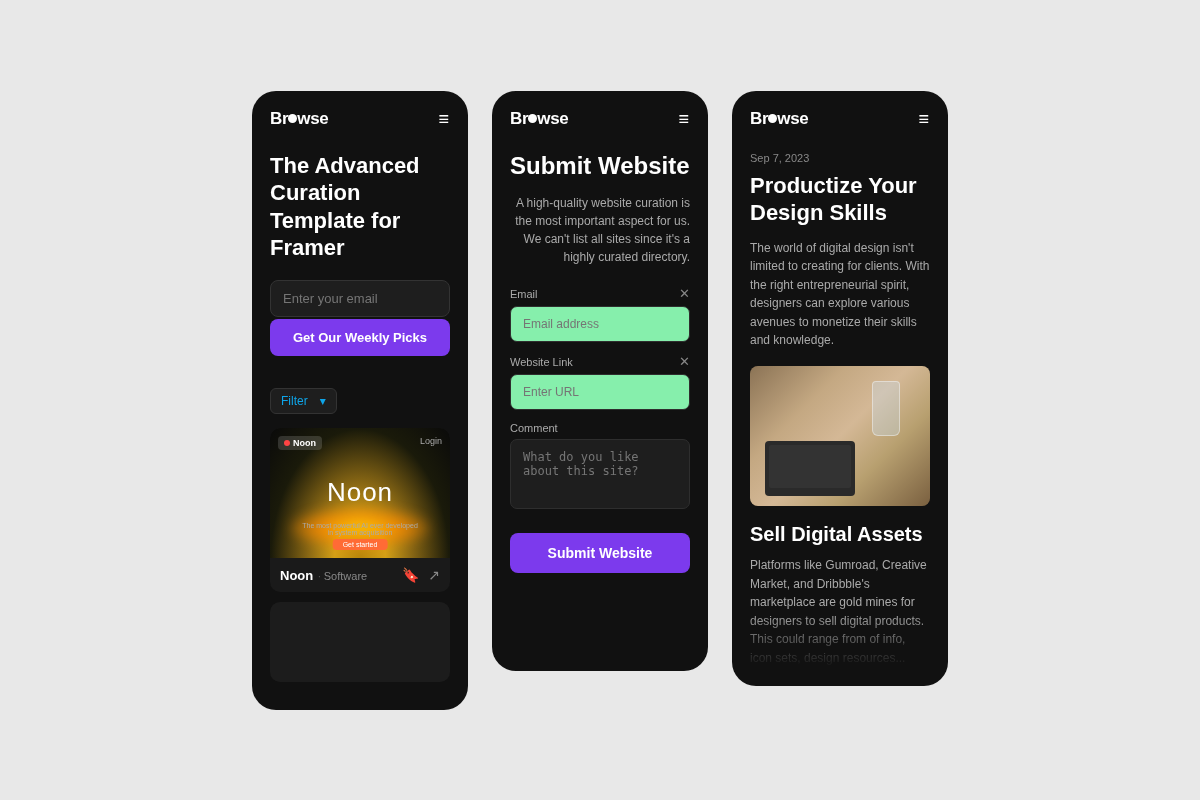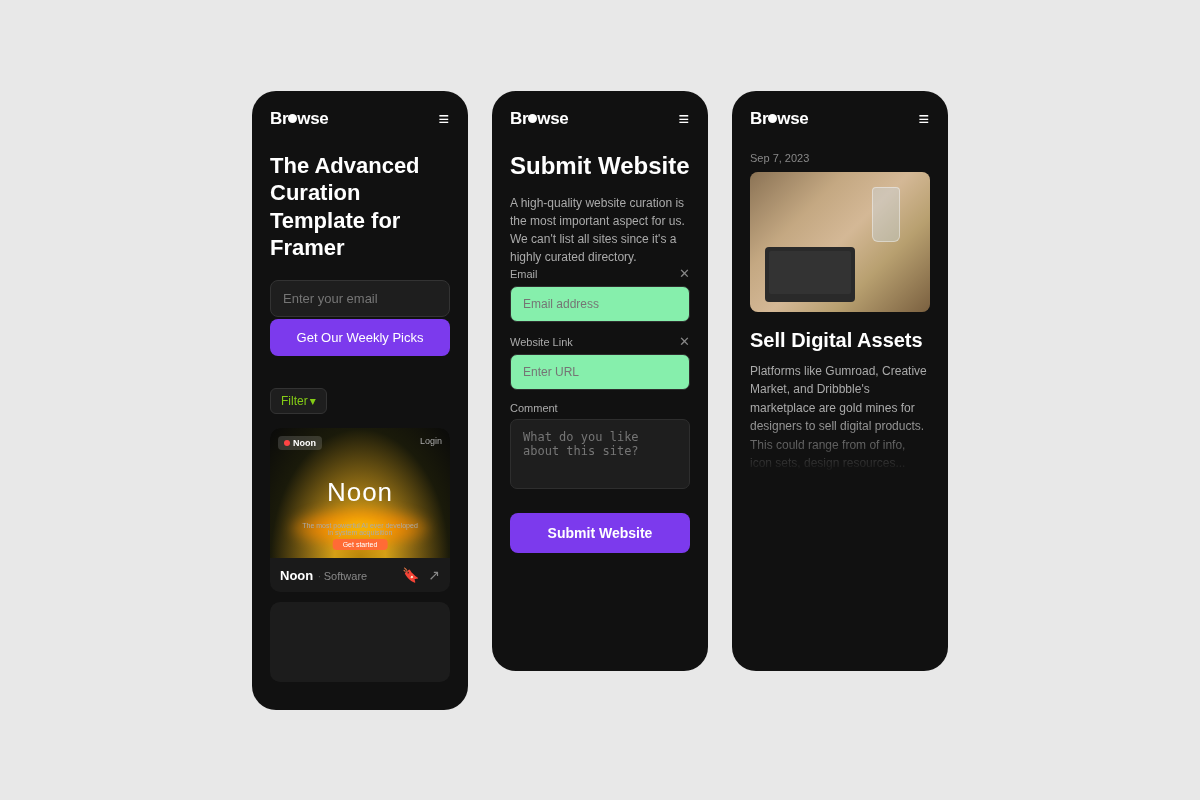--- a/index.html
+++ b/index.html
@@ -91,36 +91,36 @@
     }
 
     .cta-button {
       width: 100%;
       background: #7c3aed;
       color: #ffffff;
       border: none;
       border-radius: 8px;
       padding: 11px;
       font-size: 13px;
-      font-weight: 400;
+      font-weight: 700;
       cursor: pointer;
       margin-bottom: 32px;
     }
 
     .filter-btn {
       background: #1e1e1e;
       border: 1px solid #333;
       border-radius: 6px;
-      color: #84cc16;
+      color: #0ea5e9;
       font-size: 12px;
       padding: 5px 10px;
       cursor: pointer;
       display: flex;
       align-items: center;
-      gap: 2px;
+      gap: 12px;
       margin-bottom: 14px;
     }
 
     .card {
       background: #1a1a1a;
       border-radius: 10px;
       overflow: hidden;
       margin-bottom: 10px;
     }
 
@@ -264,20 +264,22 @@
       font-size: 24px;
       font-weight: 700;
       margin-bottom: 14px;
       line-height: 1.2;
     }
 
     .submit-desc {
       color: #aaaaaa;
       font-size: 12px;
       line-height: 1.5;
+      margin-bottom: 20px;
+      text-align: right;
     }
 
     .form-group {
       margin-bottom: 12px;
     }
 
     .form-label {
       color: #aaaaaa;
       font-size: 11px;
       margin-bottom: 5px;
@@ -512,20 +514,22 @@
 
   <div class="phone">
     <div class="phone-nav">
       <div class="brand-logo">
         Br<span></span>wse
       </div>
       <div class="menu-icon">≡</div>
     </div>
     <div class="phone3-content">
       <p class="blog-date">Sep 7, 2023</p>
+      <h1 class="blog-title">Productize Your Design Skills</h1>
+      <p class="blog-excerpt">The world of digital design isn't limited to creating for clients. With the right entrepreneurial spirit, designers can explore various avenues to monetize their skills and knowledge.</p>
 
       <div class="blog-image">
         <div class="blog-image-inner">
           <div class="laptop-shape">
             <div class="laptop-screen"></div>
           </div>
           <div class="glass-shape"></div>
         </div>
       </div>
 

